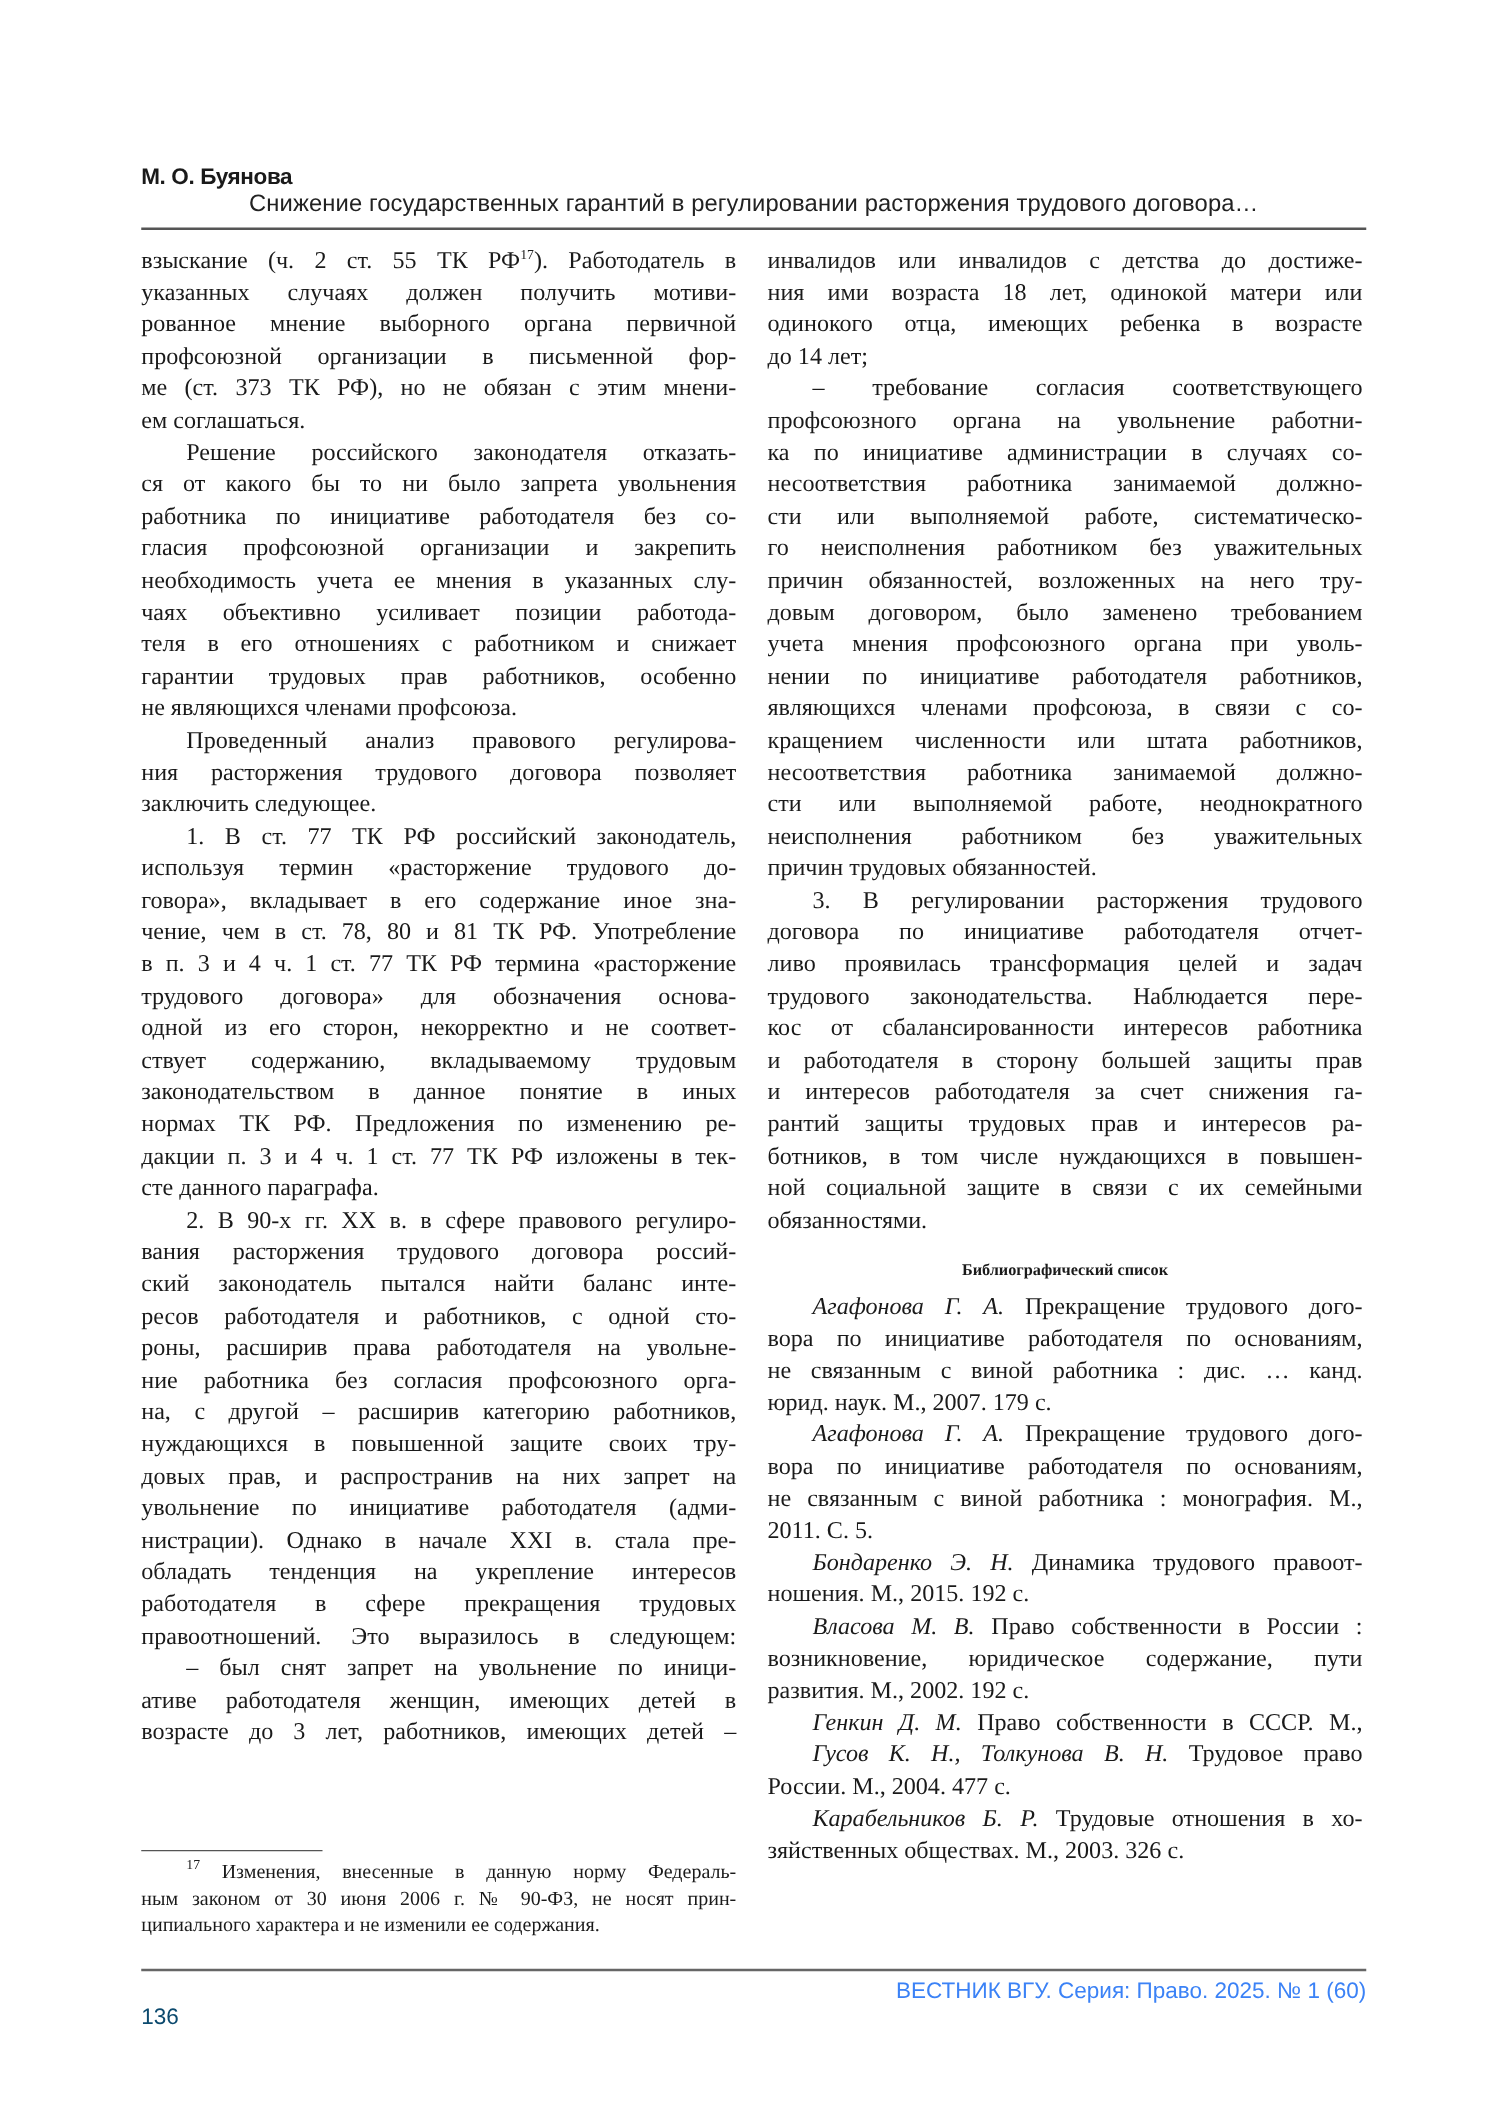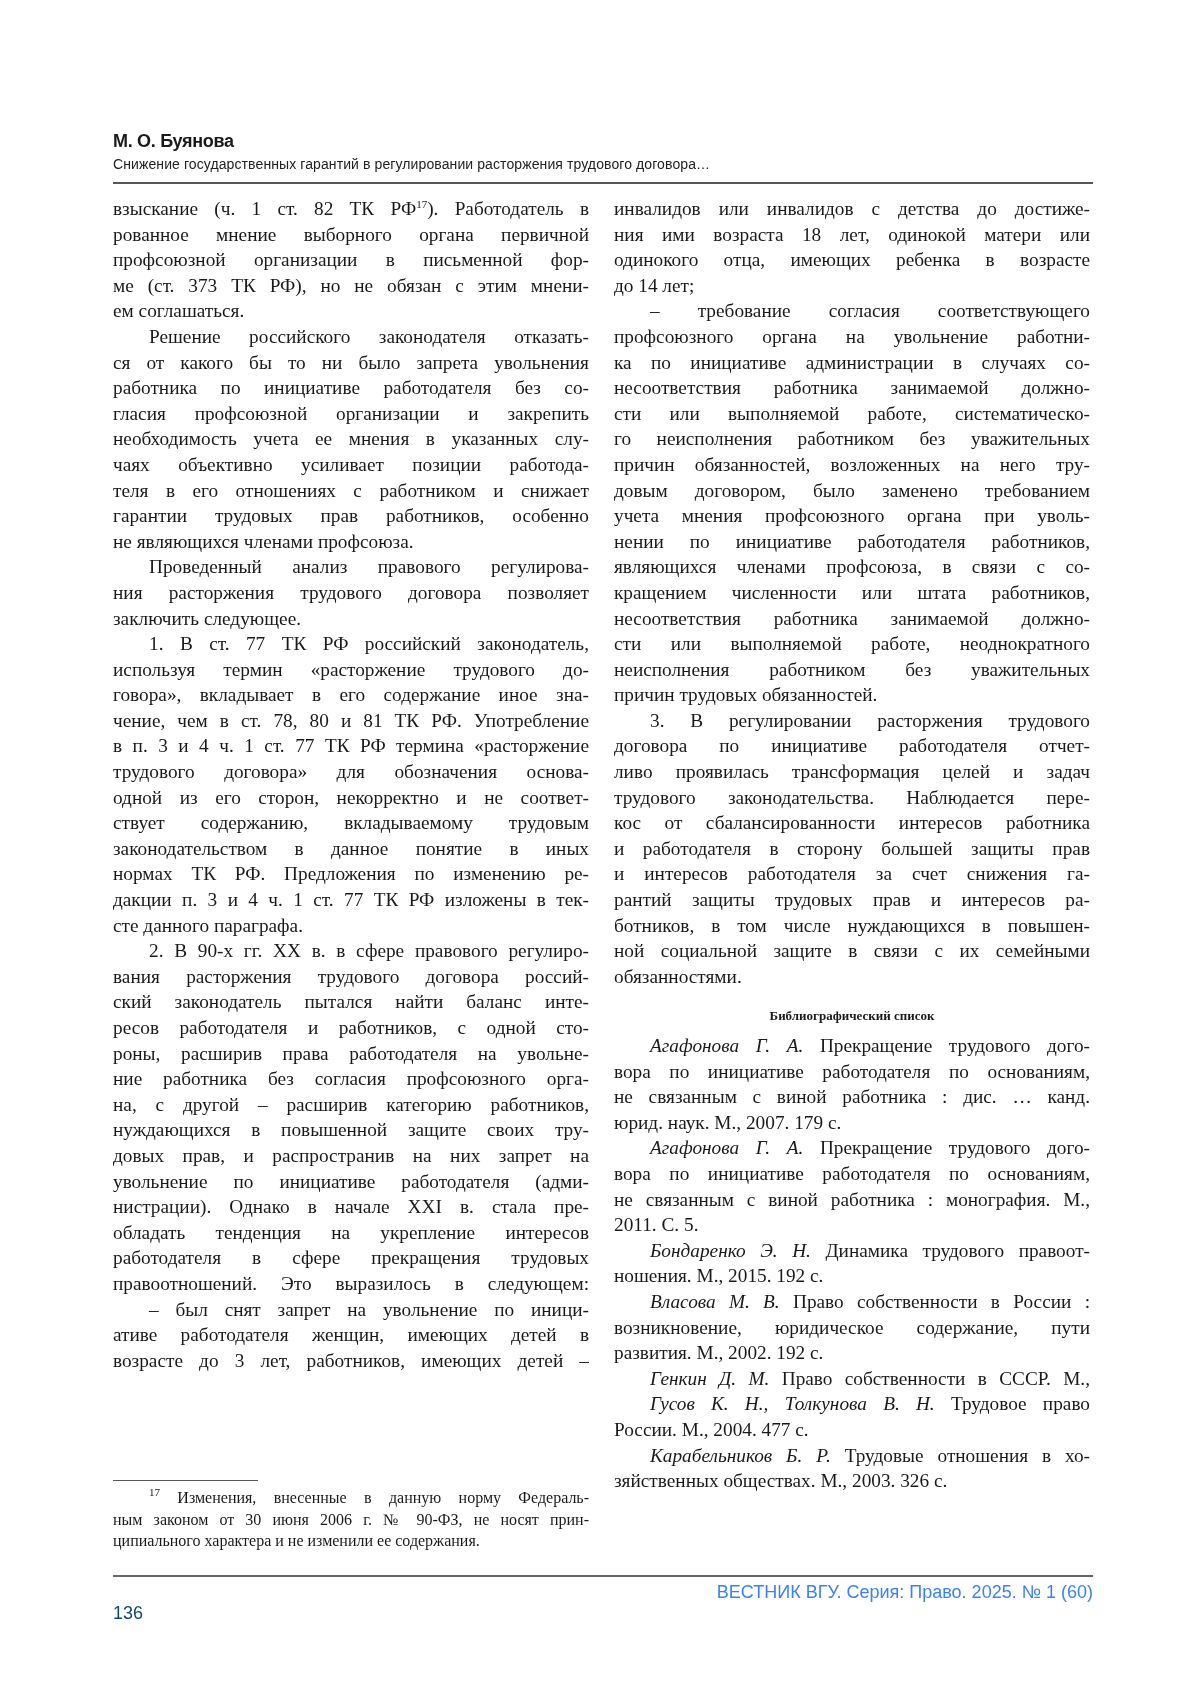--- a/index.html
+++ b/index.html
@@ -1,20 +1,20 @@
 <!DOCTYPE html>
 <html><head>
 <meta charset="utf-8">
 <style>
   html, body { margin:0; padding:0; background:#ffffff; }
   body { width:1200px; height:1697px; position:relative; overflow:hidden; color:#1a1a1a; }
   .page { position:absolute; left:0; top:0; width:1200px; height:1189px; }
   .running-head { position:absolute; left:113px; top:130px; width:980px; font-family:"Liberation Sans", sans-serif; }
   .author { font-size:18px; font-weight:bold; line-height:22px; letter-spacing:-0.3px; }
-  .subtitle { font-size:14px; line-height:24px; color:#222; letter-spacing:0.1px; }
+  .subtitle { font-size:19px; line-height:24px; color:#222; letter-spacing:0.1px;text-align:center; }
   .head-rule { position:absolute; left:113px; top:182px; width:980px; height:2px; background:#555; }
   .col { position:absolute; top:196px; width:476px; font-family:"Liberation Serif", serif; font-size:19.3px; line-height:25.6px; text-align:justify; }
   .col-left { left:113px; }
   .col-right { left:614px; top:196px; }
   .col p { margin:0; }
   .ind { text-indent:36px; }
   .line { display:block; text-align:justify; text-align-last:justify; white-space:nowrap; }
   .line.last { text-align-last:left; }
   sup { font-size:11px; line-height:0; vertical-align:7px; }
   .bib-title { font-weight:bold; text-align:center; font-size:13px; margin-top:14px !important; margin-bottom:4px !important; }
@@ -31,21 +31,22 @@
 
 <div class="page">
 
   <div class="running-head">
     <div class="author">М. О. Буянова</div>
     <div class="subtitle">Снижение государственных гарантий в регулировании расторжения трудового договора…</div>
   </div>
   <div class="head-rule"></div>
 
   <div class="col col-left">
-    <span class="line"><span>взыскание (ч. 1 ст. 82 ТК РФ</span><sup>17</sup><span>). Работодатель в</span></span>
+    <span class="line"><span>взыскание (ч. 2 ст. 55 ТК РФ</span><sup>17</sup><span>). Работодатель в</span></span>
+    <span class="line">указанных случаях должен получить мотиви-</span>
     <span class="line">рованное мнение выборного органа первичной</span>
     <span class="line">профсоюзной организации в письменной фор-</span>
     <span class="line">ме (ст. 373 ТК РФ), но не обязан с этим мнени-</span>
     <span class="line last">ем соглашаться.</span>
     <span class="line ind">Решение российского законодателя отказать-</span>
     <span class="line">ся от какого бы то ни было запрета увольнения</span>
     <span class="line">работника по инициативе работодателя без со-</span>
     <span class="line">гласия профсоюзной организации и закрепить</span>
     <span class="line">необходимость учета ее мнения в указанных слу-</span>
     <span class="line">чаях объективно усиливает позиции работода-</span>

